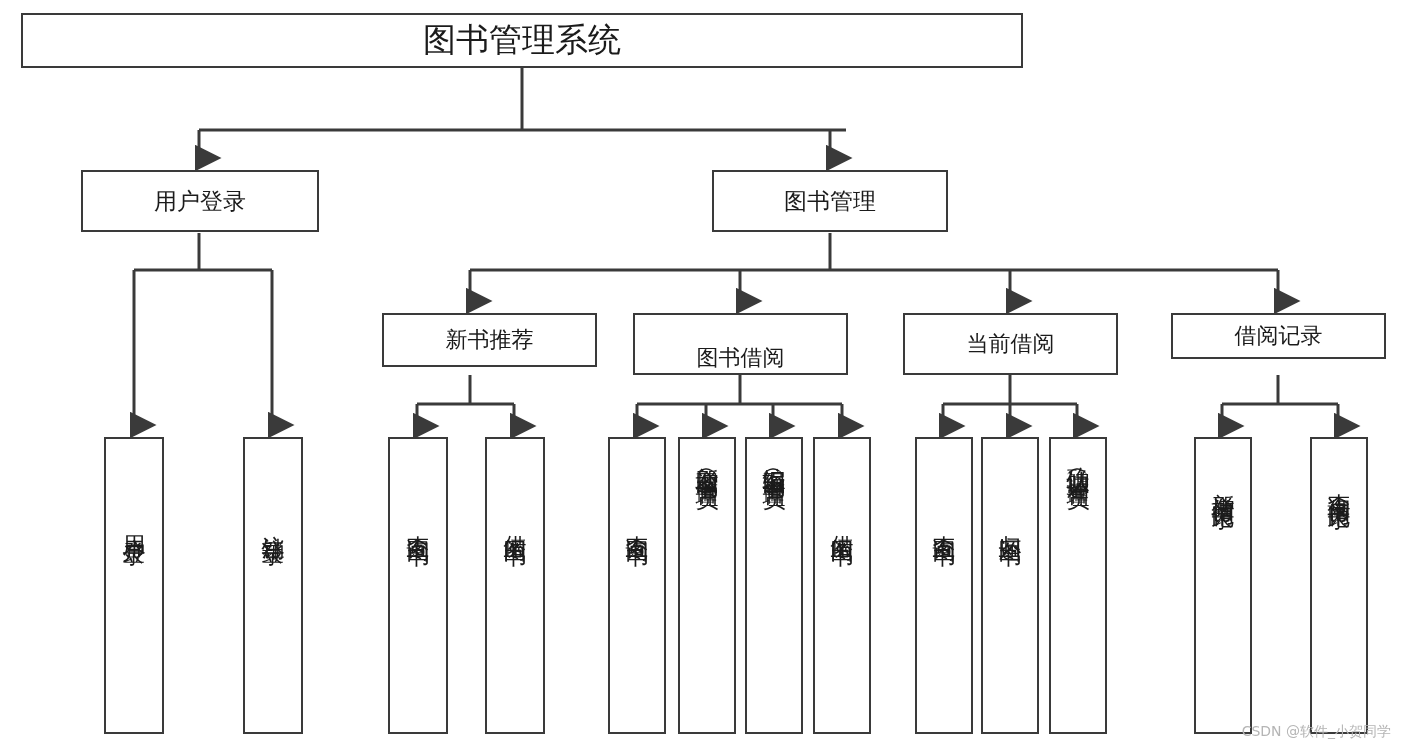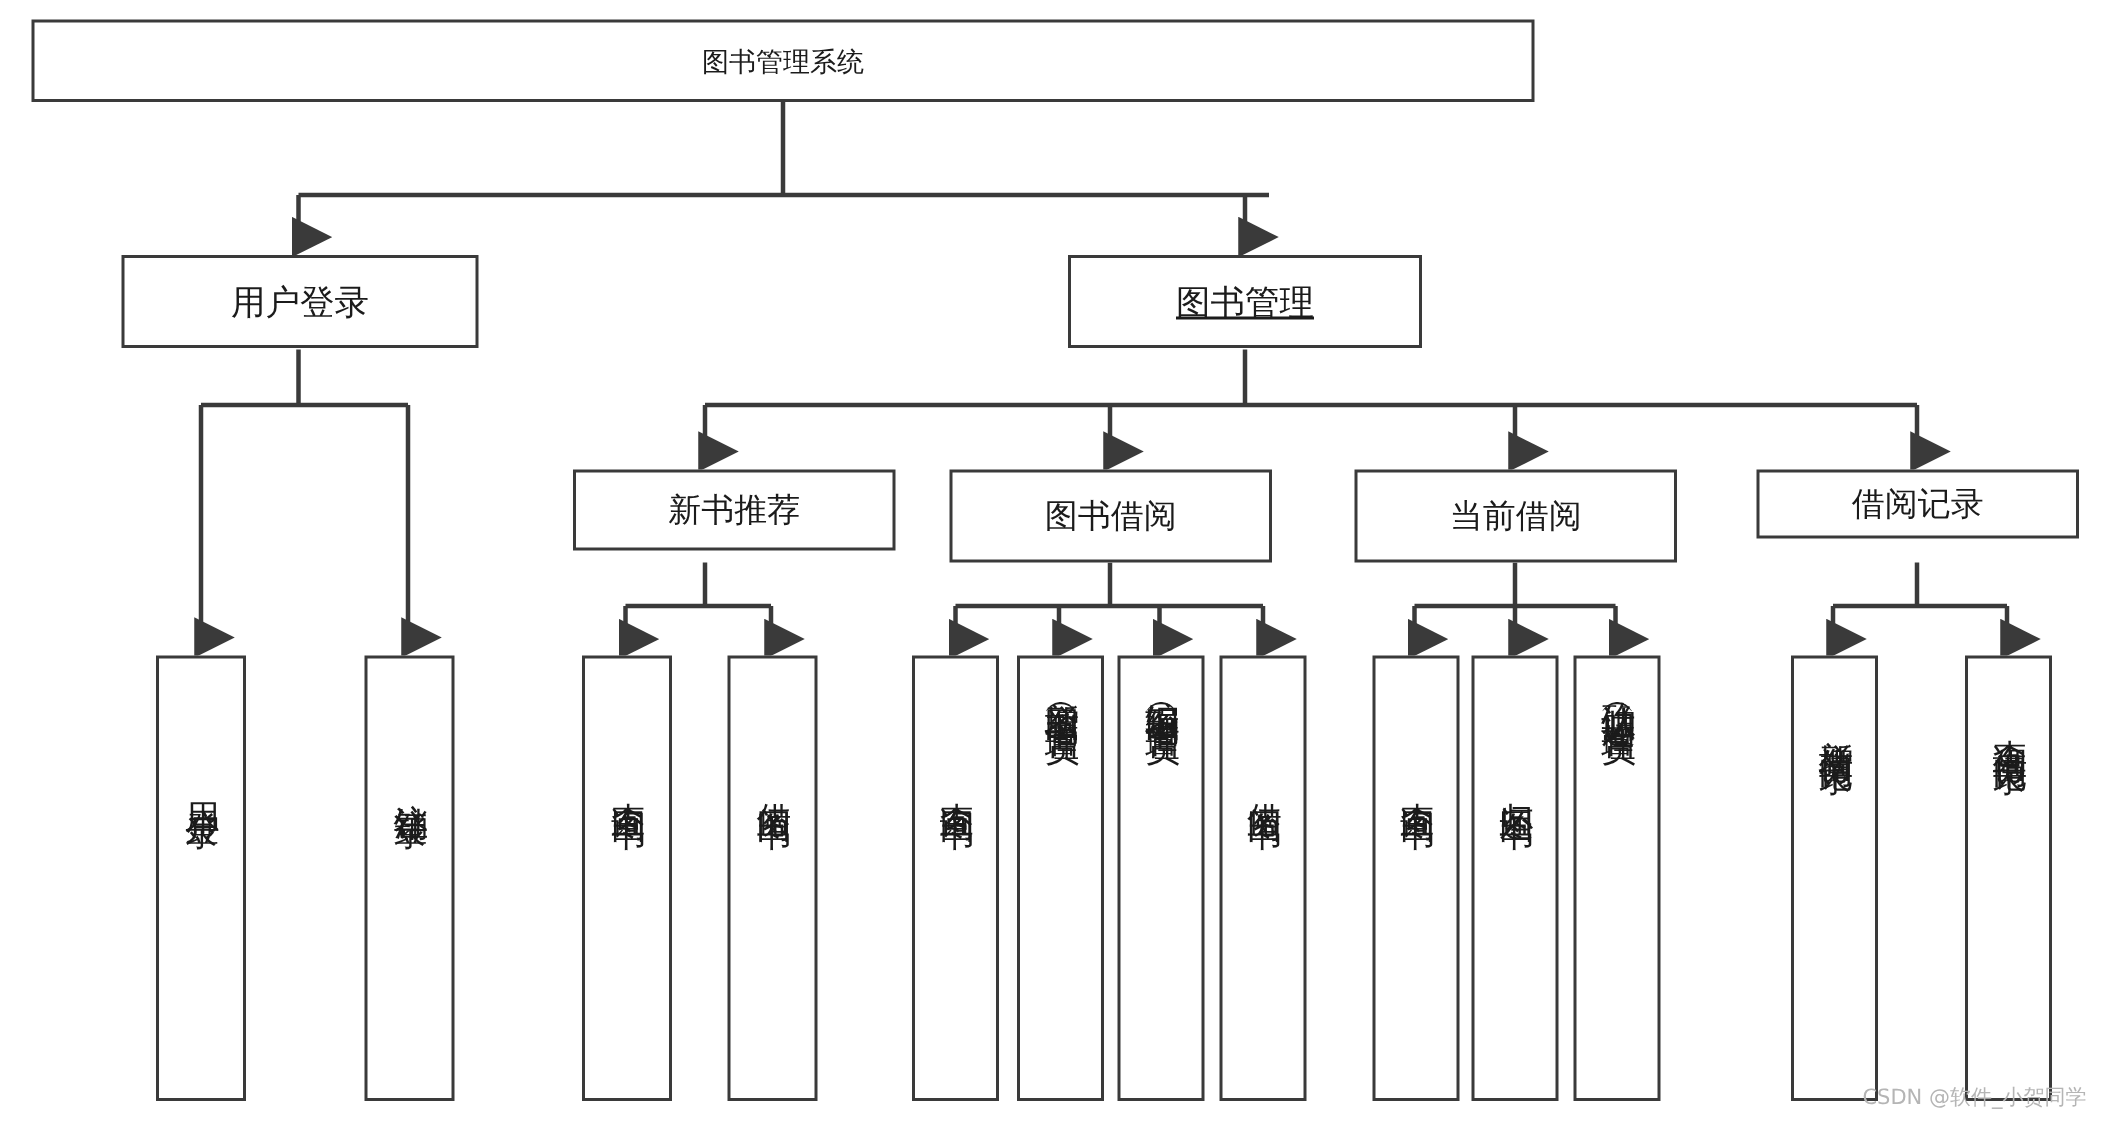--- a/index.html
+++ b/index.html
@@ -29,21 +29,21 @@
     box-sizing: border-box;
     background: #ffffff;
     border: 2.5px solid #3a3a3a;
     display: flex;
     align-items: center;
     justify-content: center;
     color: #1b1b1b;
     z-index: 3;
   }
   .node.root {
-    font-size: 18px;
+    font-size: 33px;
   }
   .node.l2 {
     font-size: 23px;
   }
   .node.l3 {
     font-size: 22px;
   }
   .node.leaf {
     align-items: flex-start;
     justify-content: center;
@@ -133,29 +133,29 @@
   </svg>
 
   <div class="node root" style="left:21px; top:13px; width:1002px; height:55px;">
     <span>图书管理系统</span>
   </div>
 
   <div class="node l2" style="left:81px; top:170px; width:238px; height:62px;">
     <span>用户登录</span>
   </div>
 
-  <div class="node l2" style="left:712px; top:170px; width:236px; height:62px;text-decoration:underline;">
+  <div class="node l2" style="left:712px; top:170px; width:236px; height:62px;">
     <span>图书管理</span>
   </div>
 
   <div class="node l3" style="left:353px; top:313px; width:215px; height:54px;margin-left:29px;">
     <span>新书推荐</span>
   </div>
 
-  <div class="node l3" style="left:633px; top:313px; width:215px; height:62px;">
+  <div class="node l3" style="left:633px; top:313px; width:215px; height:62px;align-items:flex-end;">
     <span>图书借阅</span>
   </div>
 
   <div class="node l3" style="left:903px; top:313px; width:215px; height:62px;justify-content:center;">
     <span>当前借阅</span>
   </div>
 
   <div class="node l3" style="left:1171px; top:313px; width:215px; height:46px;">
     <span>借阅记录</span>
   </div>

